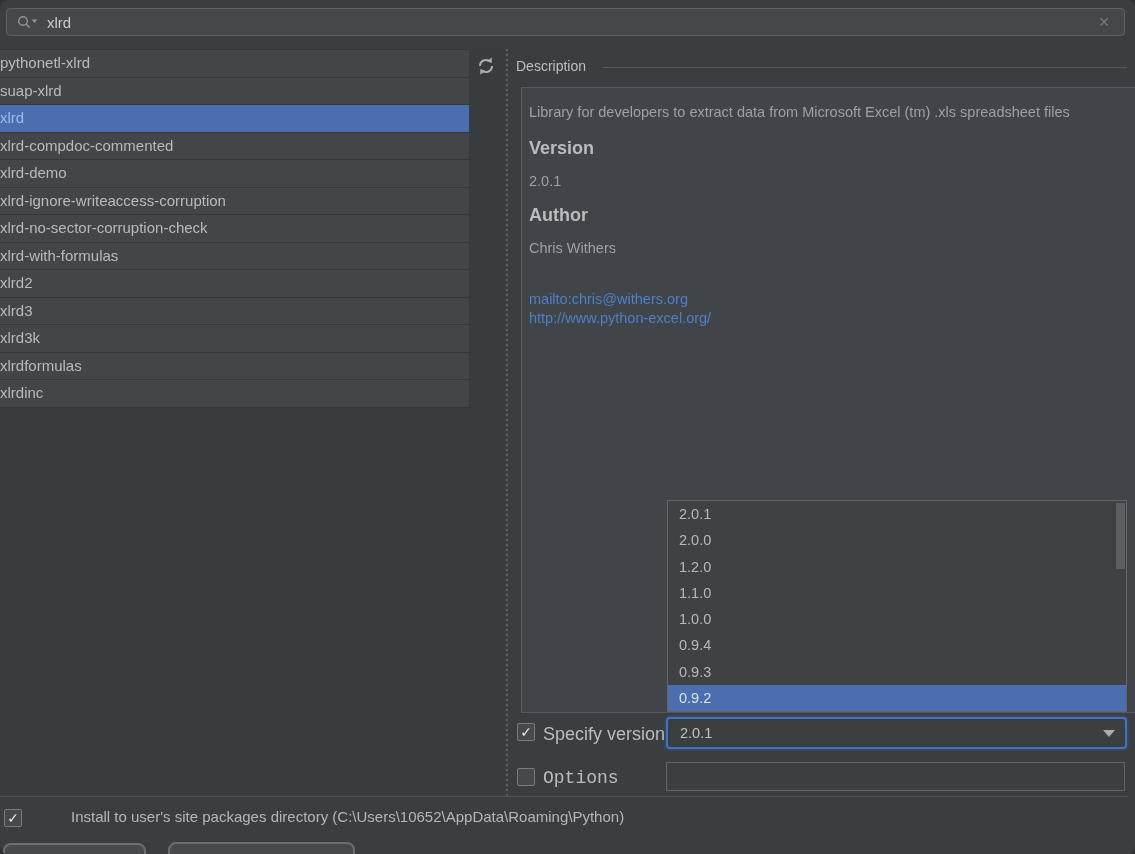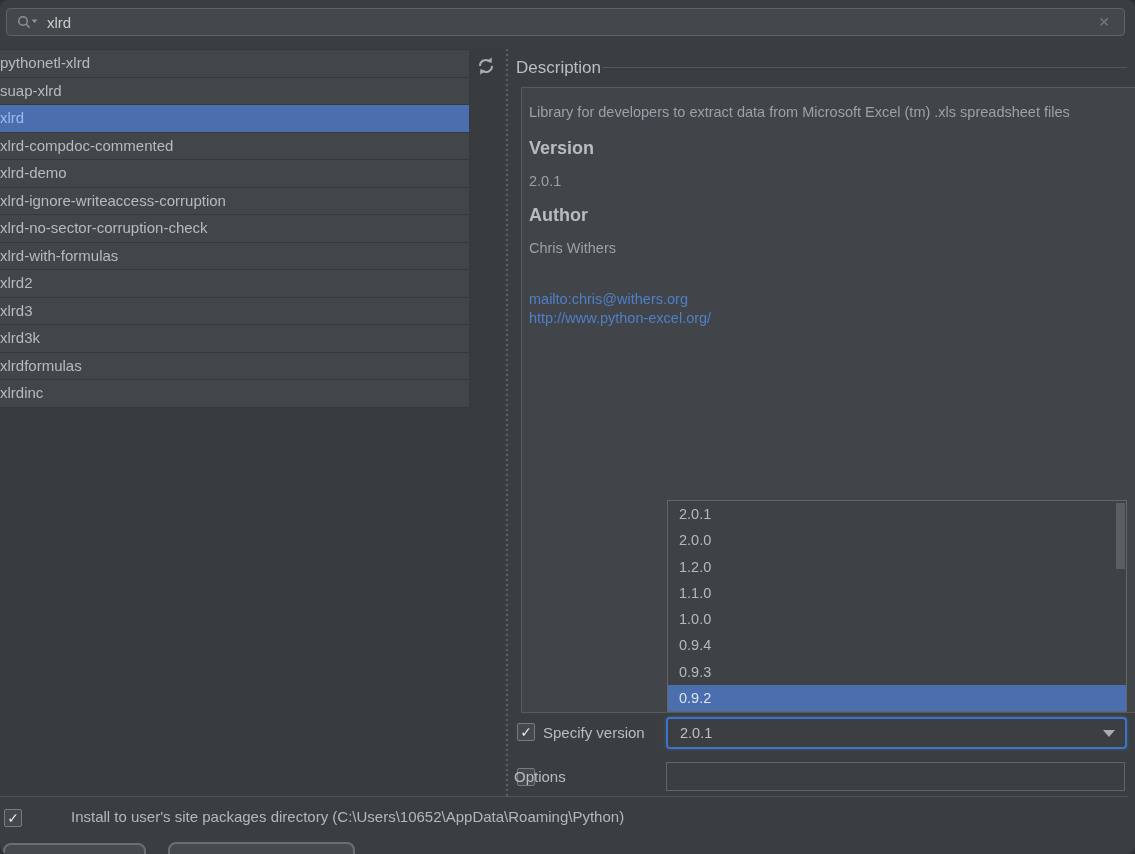--- a/index.html
+++ b/index.html
@@ -38,21 +38,21 @@
   .list-gutter {
     position:absolute; left:470px; top:49px; width:35px; height:748px;
     background:#393c3f;
   }
   .refresh-btn { position:absolute; left:476px; top:56px; width:20px; height:20px; cursor:pointer; }
   .splitter {
     position:absolute; left:506px; top:49px; width:2px; height:748px;
     background-image:repeating-linear-gradient(to bottom,#5c6062 0 2px,transparent 2px 5px);
   }
   
-  .desc-title { position:absolute; left:516px; top:58px; font-size:17px; color:#bcbfc2; }
+  .desc-title { position:absolute; left:516px; top:58px; font-size:14px; color:#bcbfc2; }
   .desc-title-line { position:absolute; left:603px; top:67px; width:524px; height:1px; background:#56595c; }
   .desc-box {
     position:absolute; left:521px; top:87px; width:716px; height:626px;
     box-sizing:border-box; background:#414448; border:1px solid #575a5d;
     padding:15px 12px 0 7px; color:#9ba1a6; font-size:14.5px;
   }
   .desc-summary { line-height:19px; }
   .desc-meta-label { margin-top:16px; font-size:18px; font-weight:bold; color:#b8bcbf; }
   .desc-meta-value { margin-top:14px; font-size:14.5px; color:#9ba1a6; }
   .desc-links { margin-top:34px; line-height:19px; }
@@ -72,21 +72,21 @@
     background:#5b5f62;
   }
   
   .checkbox {
     position:absolute; width:16px; height:16px; box-sizing:content-box;
     background:#45494c; border:1px solid #787c7f; border-radius:2px;
     color:#e9ebec; font-size:14px; line-height:16px; text-align:center; cursor:pointer;
   }
   .checkbox .check { visibility:hidden; }
   .checkbox.checked .check { visibility:visible; }
-  .ctl-label { position:absolute; font-size:15px; color:#b9bdc0; cursor:default; }
+  .ctl-label { position:absolute; font-size:18px; color:#b9bdc0; cursor:default; }
   .combo {
     position:absolute; left:666px; top:717px; width:461px; height:32px;
     box-sizing:border-box; background:#3c3f42; border:2px solid #3e73c6;
     border-radius:4px; display:flex; align-items:center; cursor:pointer;
     box-shadow:0 0 3px 1px rgba(62,115,198,0.35); z-index:6;
   }
   .combo-value { flex:1 1 auto; margin-left:12px; color:#bcc0c3; font-size:14.5px; }
   .combo-arrow {
     flex:0 0 auto; width:0; height:0; margin-right:10px;
     border-left:6px solid transparent; border-right:6px solid transparent;
@@ -185,21 +185,21 @@
   </div>
   <div class="ctl-label" style="left:543px; top:724px;">Specify version</div>
   <div class="combo">
     <span class="combo-value">2.0.1</span>
     <span class="combo-arrow"></span>
   </div>
 
   <div class="checkbox" style="left:517px; top:768px;">
     <span class="check">✓</span>
   </div>
-  <div class="ctl-label" style="left:514px; top:768px;">Options</div>
+  <div class="ctl-label" style="left:543px; top:768px;font-family:Liberation Mono, monospace;">Options</div>
   <input class="options-field" type="text" value="" style="">
 
   <div class="footer-divider"></div>
   <div class="checkbox checked" style="left:4px; top:809px;">
     <span class="check">✓</span>
   </div>
   <div class="footer-label">Install to user's site packages directory (C:\Users\10652\AppData\Roaming\Python)</div>
   <div class="bottom-btn btn-1"></div>
   <div class="bottom-btn btn-2"></div>
   <div class="watermark">CSDN @long_songs</div>

